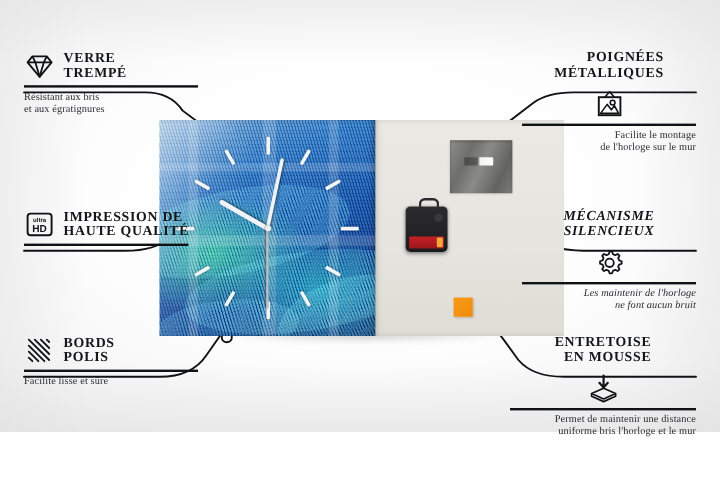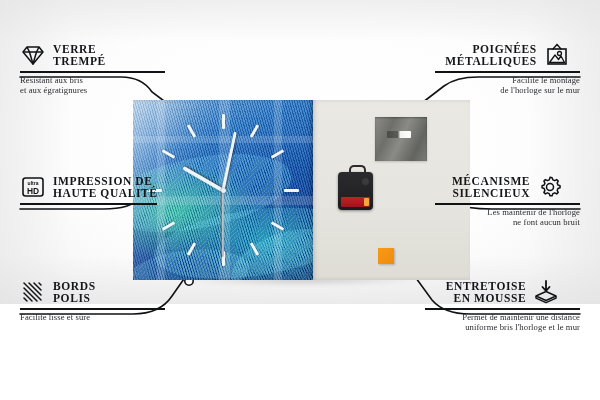--- a/index.html
+++ b/index.html
@@ -3,21 +3,21 @@
 <meta charset="utf-8">
 <style>
   html,body{margin:0;padding:0;}
   body{
     width:600px;height:400px;overflow:hidden;
     font-family:"Liberation Serif",serif;
     background:#ffffff;
     position:relative;
   }
   #stage{
-    position:absolute;left:0;top:0;width:600px;height:304px;
+    position:absolute;left:0;top:0;width:600px;height:360px;
     background:
       radial-gradient(ellipse 520px 300px at 50% 46%, #ffffff 0%, #fdfdfd 45%, #f3f3f3 75%, #eaeaea 100%);
   }
   
   #stage:before{
     content:"";position:absolute;inset:0;
     background:
       linear-gradient(to bottom, rgba(228,228,228,.55) 0%, rgba(255,255,255,0) 14%),
       linear-gradient(to top, rgba(225,225,225,.6) 0%, rgba(255,255,255,0) 16%),
       linear-gradient(to right, rgba(228,228,228,.5) 0%, rgba(255,255,255,0) 12%),
@@ -107,21 +107,21 @@
     font-size:11.5px;font-weight:bold;letter-spacing:.6px;color:#15161a;
     line-height:12.5px;text-transform:uppercase;
   }
   .co-rule{height:1.5px;background:#111215;margin-top:3px;}
   .co-sub{
     font-size:8.6px;color:#2a2b2f;line-height:10.5px;margin-top:2px;letter-spacing:.1px;
   }
   .left .co-head{flex-direction:row;}
   .left .co-title{text-align:left;}
   .left .co-sub{text-align:left;}
-  .right .co-head{justify-content:center;}
+  .right .co-head{flex-direction:column;justify-content:space-between;}
   .right .co-title{text-align:right;}
   .right .co-sub{text-align:right;}
   .ico{width:26px;height:26px;flex:0 0 26px;display:block;}
   .ico svg{display:block;width:26px;height:26px;}
 </style>
 </head>
 <body>
 
 <div id="stage">
 
@@ -266,21 +266,21 @@
           <circle cx="15.5" cy="11.5" r="2" fill="none" stroke="#111215" stroke-width="1.3"></circle>
         </svg>
       </span>
     </div>
     <div class="co-rule" style="width:145px;margin-left:0;"></div>
     <div class="co-sub">
       <span>Facilite le montage</span><br><span>de l'horloge sur le mur</span>
     </div>
   </div>
 
-  <div class="callout right" style="left:435px;top:174px;width:145px;">
+  <div class="callout right" style="left:435px;top:174px;width:145px;font-style:italic;">
     <div class="co-head">
       <span class="co-title">
         <span>MÉCANISME</span><br><span>SILENCIEUX</span>
       </span>
       <span class="ico">
         <svg viewBox="0 0 26 26">
           <path d="M13 3.2 l2.1 .55 .75 2.1 1.9 .8 1.95-1.05 1.5 1.5 -1.05 1.95 .8 1.9 2.1 .75 v2.1 l-2.1 .75 -.8 1.9 1.05 1.95 -1.5 1.5 -1.95-1.05 -1.9 .8 -.75 2.1 h-2.1 l-.75-2.1 -1.9-.8 -1.95 1.05 -1.5-1.5 1.05-1.95 -.8-1.9 -2.1-.75 v-2.1 l2.1-.75 .8-1.9 -1.05-1.95 1.5-1.5 1.95 1.05 1.9-.8 .75-2.1 z" fill="none" stroke="#111215" stroke-width="1.5" stroke-linejoin="round"></path>
           <circle cx="13" cy="13" r="3.5" fill="none" stroke="#111215" stroke-width="1.5"></circle>
         </svg>
       </span>

